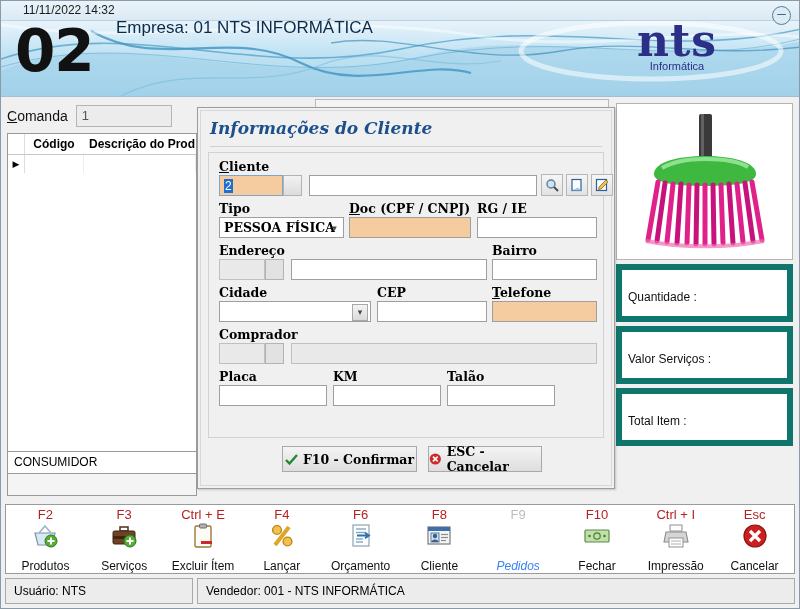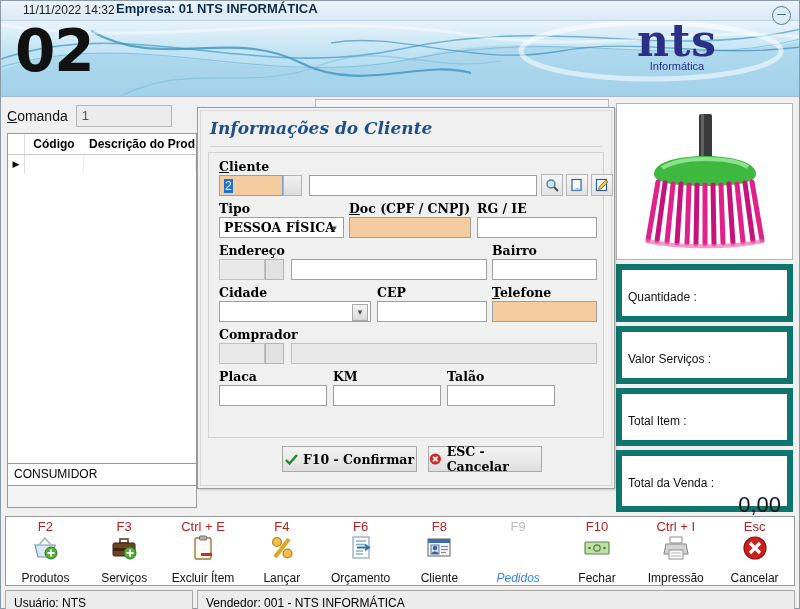--- a/index.html
+++ b/index.html
@@ -28,21 +28,21 @@
   .topbar{
     position:absolute;left:0;top:0;right:0;height:19px;
     background:linear-gradient(180deg,#eaf3fa 0%,#dbeaf5 100%);
     border-bottom:1px solid #bcd2e0;
     z-index:5;
   }
   .topbar .dt{
     position:absolute;left:22px;top:2px;font-size:12px;color:#1b1b1b;
   }
   .topbar .emp{
-    position:absolute;left:115px;top:0;font-size:13px;font-weight:bold;color:#0b2a4a;
+    position:absolute;left:115px;top:17px;font-size:17px;font-weight:normal;color:#0b2a4a;
   }
   .wave{position:absolute;left:0;top:0;width:800px;height:95px;z-index:1;}
   .bignum{
     position:absolute;left:14px;top:20px;z-index:4;
     font-size:58px;font-weight:bold;color:#111;letter-spacing:-1px;
     font-family:"DejaVu Sans", sans-serif;
     line-height:60px;
   }
   .logo{
     position:absolute;right:32px;top:18px;z-index:4;text-align:center;width:180px;
@@ -431,24 +431,20 @@
         <div class="val"></div>
       </div>
       <div class="info-box h58">
         <div>Valor Serviços :</div>
         <div class="val"></div>
       </div>
       <div class="info-box h58">
         <div>Total Item :</div>
         <div class="val"></div>
       </div>
-      <div class="info-box h62">
-        <div>Total da Venda :</div>
-        <div class="val">0,00</div>
-      </div>
     </div>
   </div>
 
   <div class="toolbar">
 
     <div class="tb-item">
       <div class="tb-key">F2</div>
       <div class="tb-ico">
         <svg width="28" height="26" viewBox="0 0 28 26">
           <path d="M4 10 L24 10 L21 22 L7 22 Z" fill="#d8e8f4" stroke="#7b93a8" stroke-width="1.2"></path>

